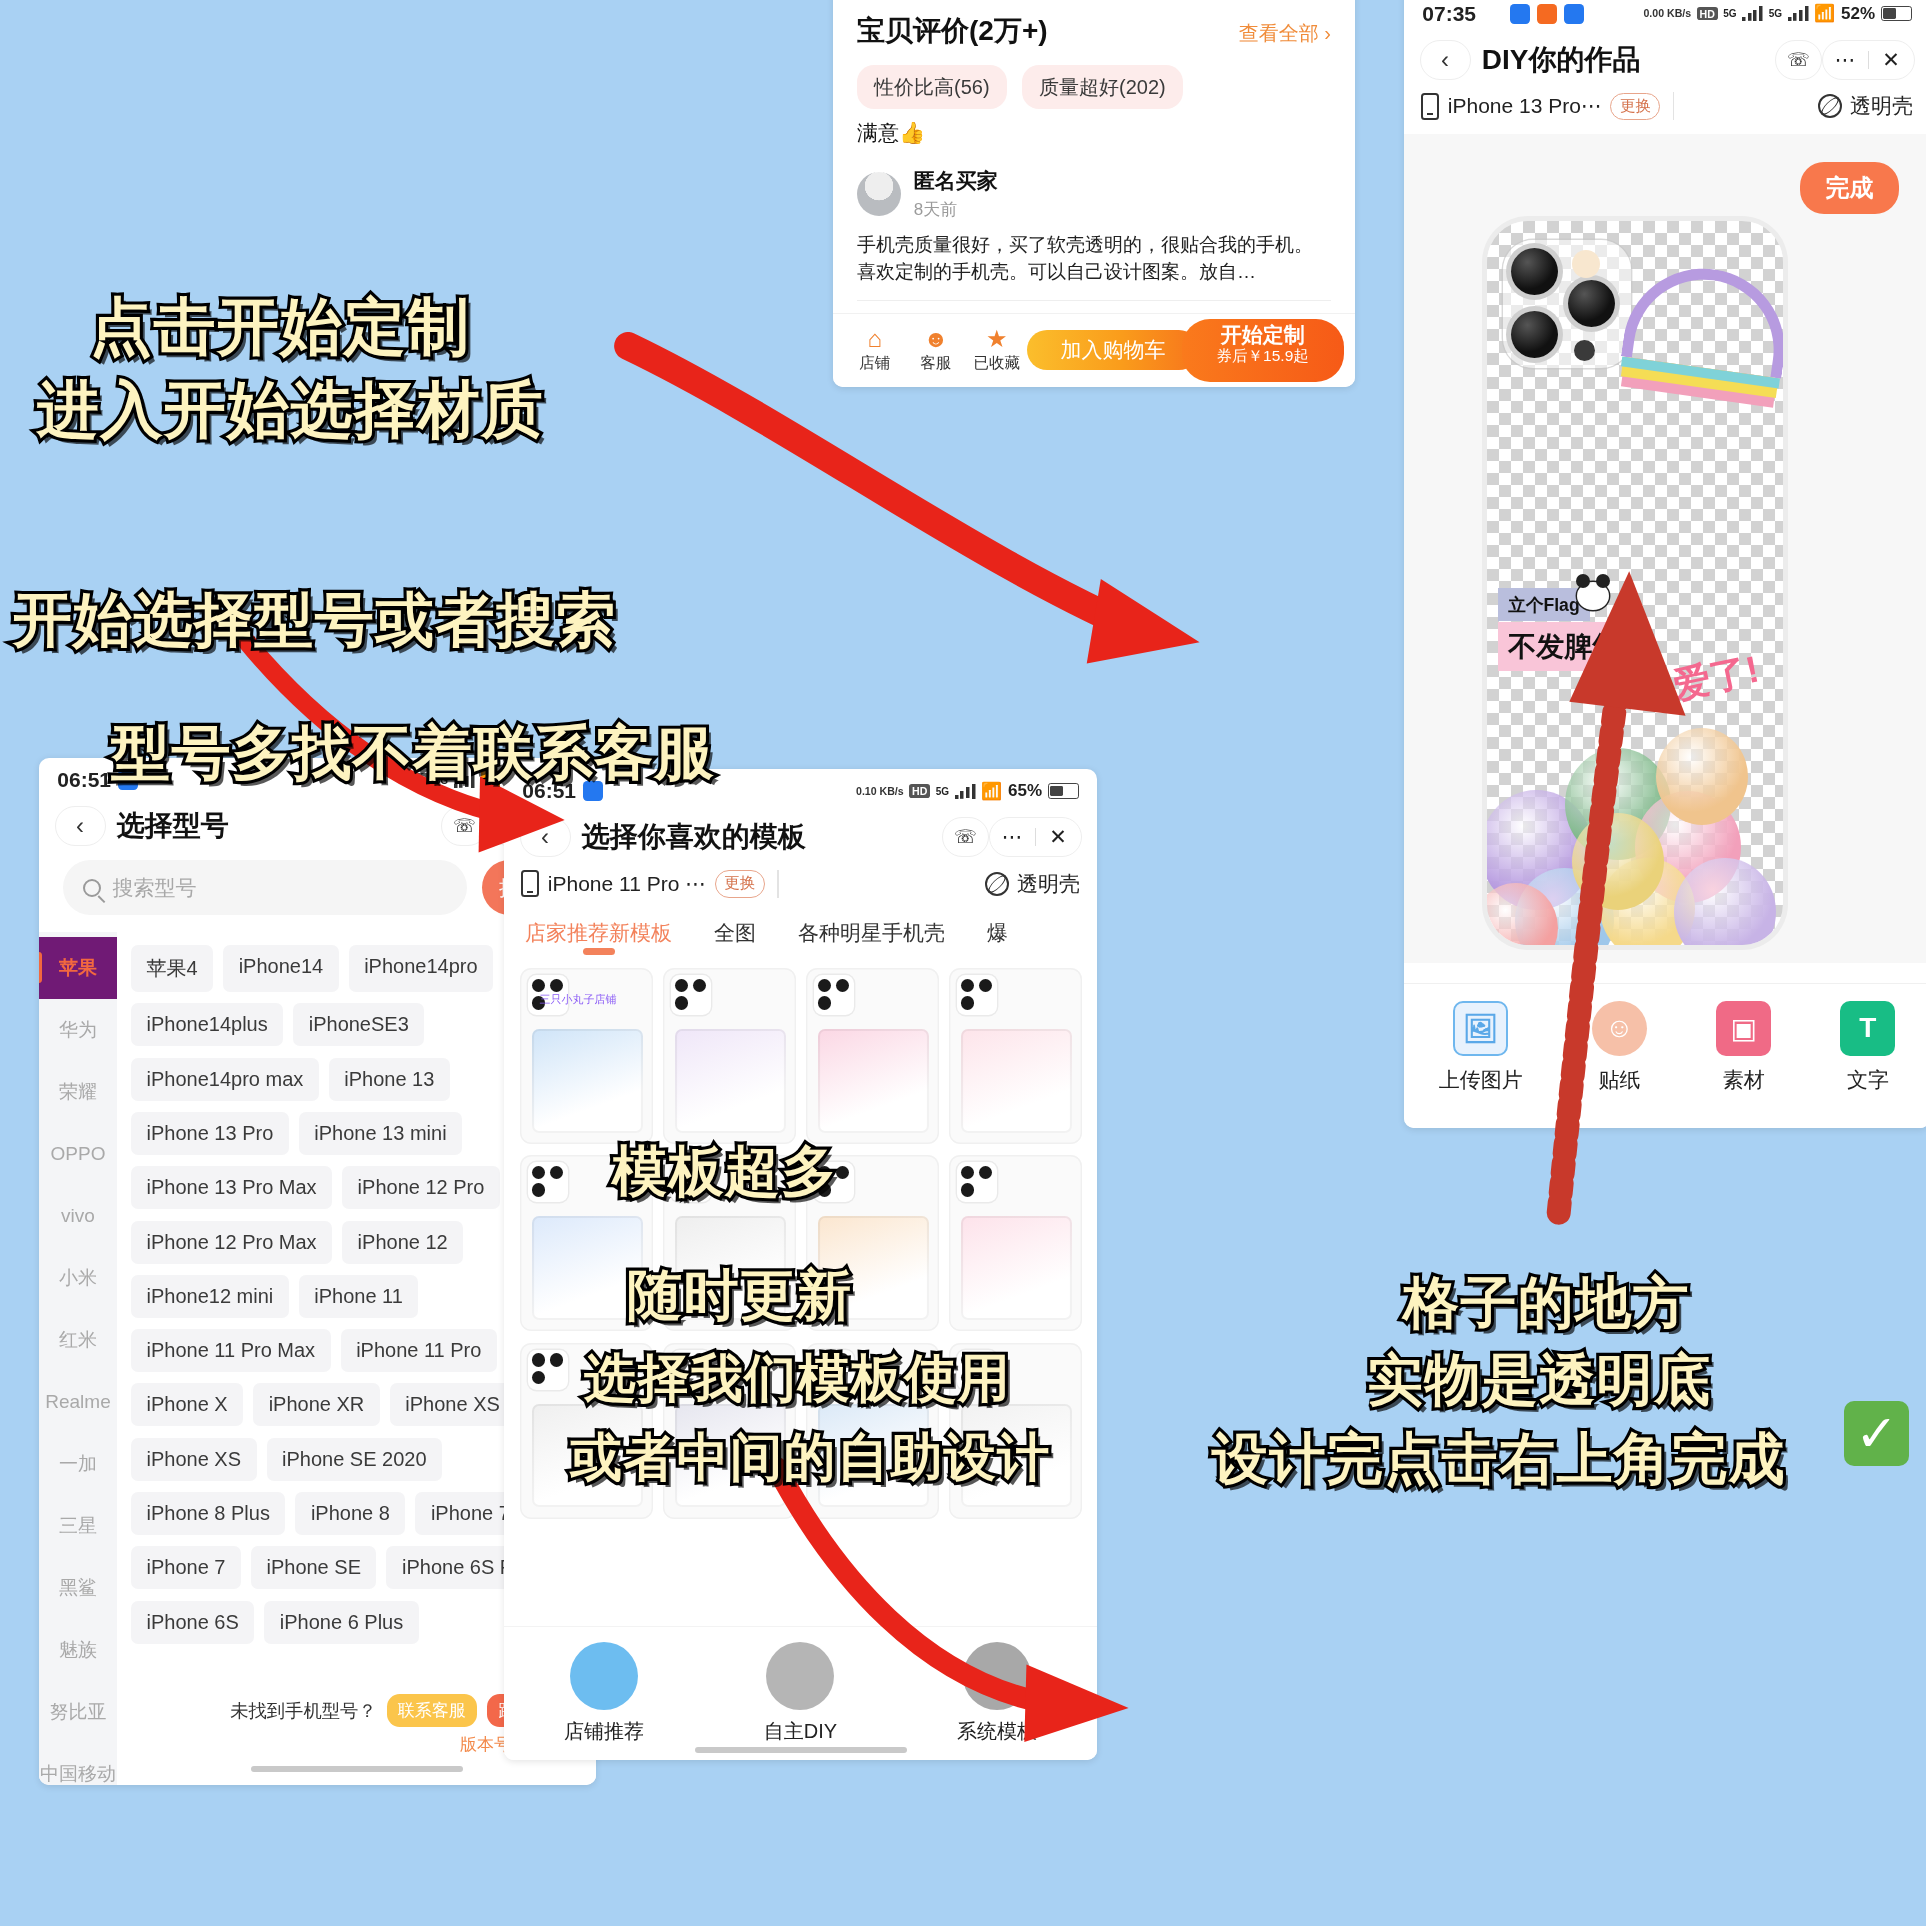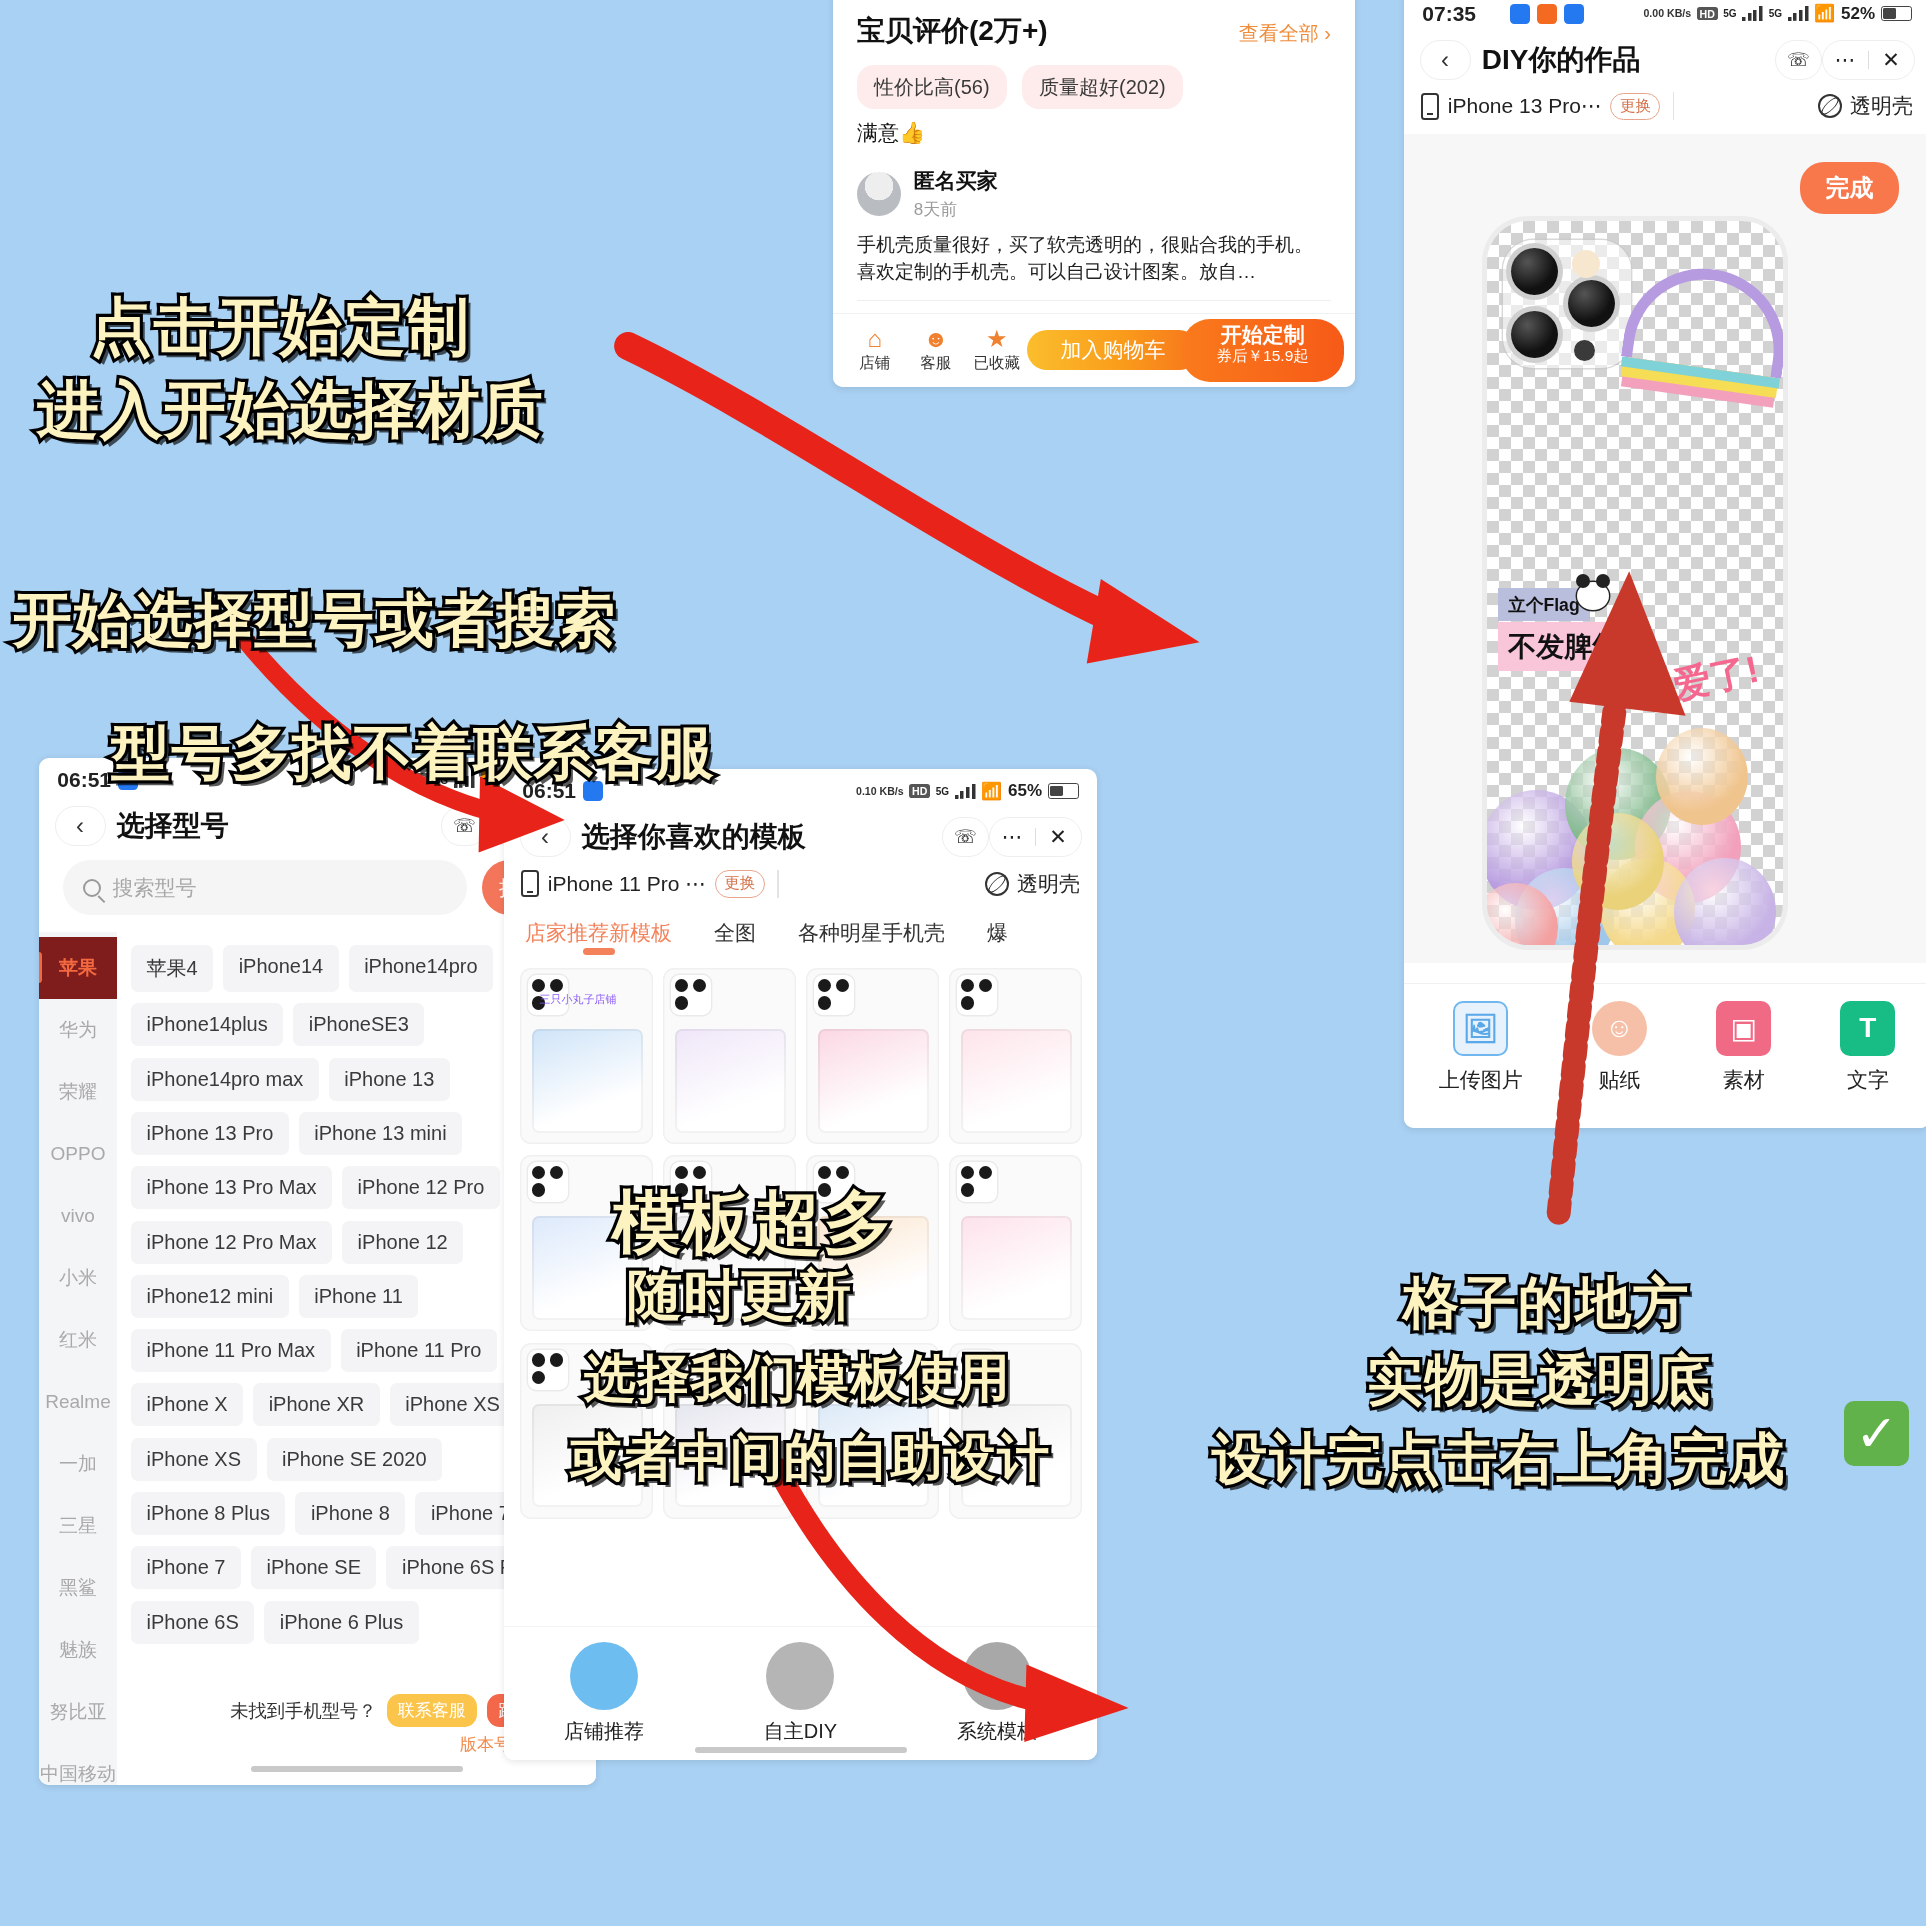--- a/index.html
+++ b/index.html
@@ -101,21 +101,21 @@
   .searchbox { flex:1;height:55px;border-radius:28px;background:#f5f5f5;display:flex;align-items:center;
                gap:11.3px;padding:0 20px;}
   .mag { width:18.3px;height:18.3px;border:2.1px solid #9a9a9a;border-radius:50%;position:relative;flex:none;}
   .mag::after{content:'';position:absolute;right:-6.3px;bottom:-5px;width:8.5px;height:2.1px;background:#9a9a9a;transform:rotate(45deg);}
   .search-ph { font-size:21px;color:#a8a8a8;}
   .search-btn { width:90px;height:55px;border-radius:28px;background:#f3765a;color:#fff;font-size:21px;
                 display:flex;align-items:center;justify-content:center;letter-spacing:2.8px;}
   .bbody { display:flex;height:868px;}
   .brands { width:78px;background:#f4f5f7;flex:none;padding-top:4.2px;}
   .brand { height:62px;display:flex;align-items:center;justify-content:center;font-size:19px;color:#a9a9a9;position:relative;}
-  .brand.active { background:#7f1d1d;color:#f2683f;font-weight:600;}
+  .brand.active { background:#701a75;color:#f2683f;font-weight:600;}
   .brand.active::before{content:'';position:absolute;left:-4.2px;top:15.5px;width:7px;height:31px;background:#f2683f;border-radius:3.5px;}
   .models { flex:1;padding:12.7px 12.7px 0 14px;display:flex;flex-wrap:wrap;align-content:flex-start;gap:11.3px 10px;}
   .mchip { background:#f4f4f6;border-radius:7px;padding:10px 15.5px;font-size:20px;color:#3a3a3a;white-space:nowrap;}
   .bfoot { position:absolute;left:78px;right:0;bottom:0;padding:0 18.3px 12.7px;text-align:right;background:#fff;}
   .bf-row { display:flex;align-items:center;justify-content:flex-end;gap:10px;}
   .bf-q { font-size:18.3px;color:#333;}
   .bf-y { background:#fbc54b;color:#fff;border-radius:12.7px;padding:5px 11.3px;font-size:17px;}
   .bf-o { background:#f3684a;color:#fff;border-radius:12.7px;padding:5px 11.3px;font-size:17px;}
   .bf-ver { font-size:17px;color:#f3894a;margin-top:5.6px;}
   .homebar { width:212px;height:6.3px;background:#c9c9c9;border-radius:3.5px;margin:10px auto 0;}
@@ -599,21 +599,21 @@
   <path d="M165,215 L250,30 L330,235 Z" fill="#c8392b"></path>
 </svg>
 
 <div class="anno" style="left:90px;top:270px;font-size:62px">点击开始定制</div>
 <div class="anno" style="left:37px;top:353px;font-size:62px">进入开始选择材质</div>
 
 <div class="anno" style="left:12.7px;top:564px;font-size:59px">开始选择型号或者搜索</div>
 
 <div class="anno" style="left:111px;top:697px;font-size:59px">型号多找不着联系客服</div>
 
-<div class="anno" style="left:612px;top:1161px;font-size:69px">模板超多</div>
+<div class="anno" style="left:612px;top:1118px;font-size:55px">模板超多</div>
 <div class="anno" style="left:627px;top:1242px;font-size:55px">随时更新</div>
 
 <div class="anno" style="left:584px;top:1326px;font-size:52px">选择我们模板使用</div>
 <div class="anno" style="left:570px;top:1405px;font-size:52px">或者中间的自助设计</div>
 
 <div class="anno" style="left:1403px;top:1249px;font-size:56px">格子的地方</div>
 <div class="anno" style="left:1367px;top:1326px;font-size:56px">实物是透明底</div>
 <div class="anno" style="left:1212px;top:1405px;font-size:56px">设计完点击右上角完成</div>
 <div class="chk" style="left:1844px;top:1401px">✓</div>
 

